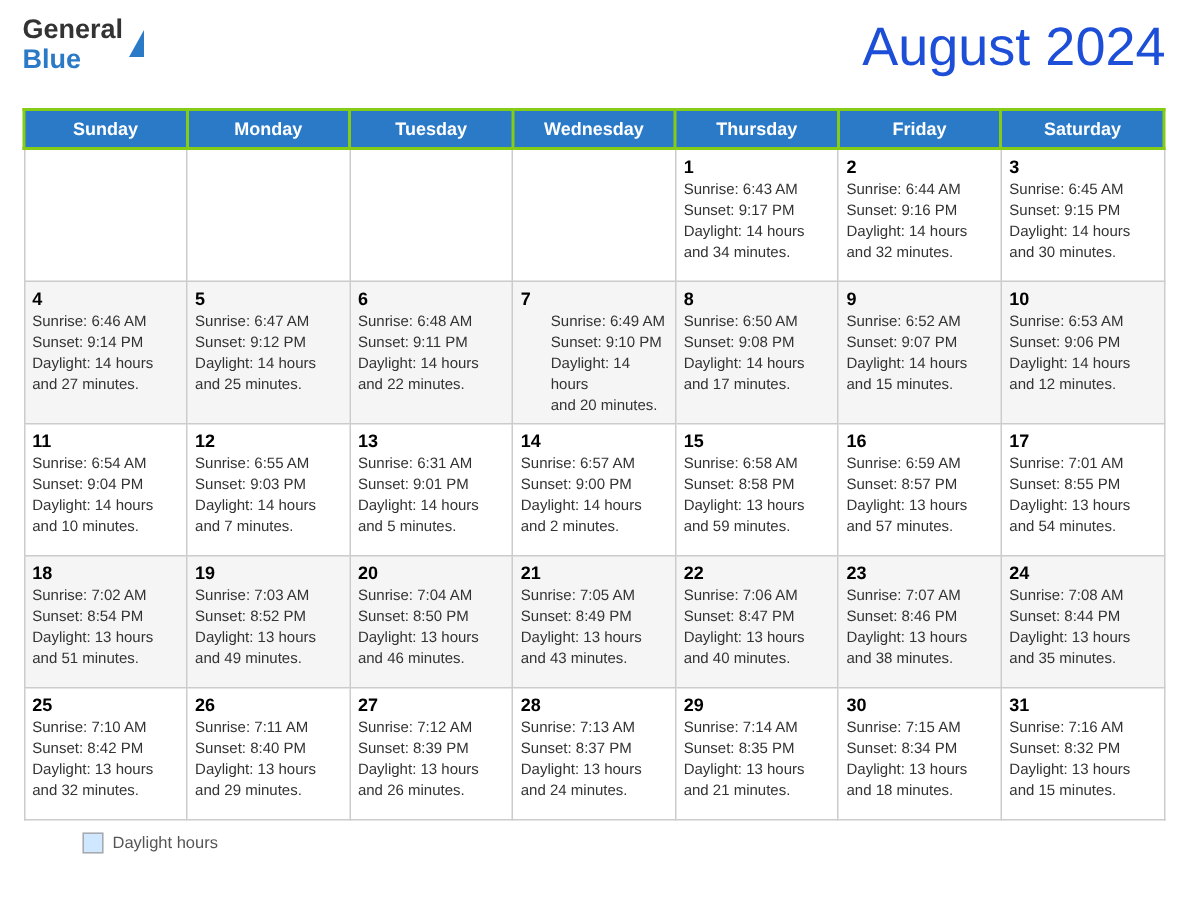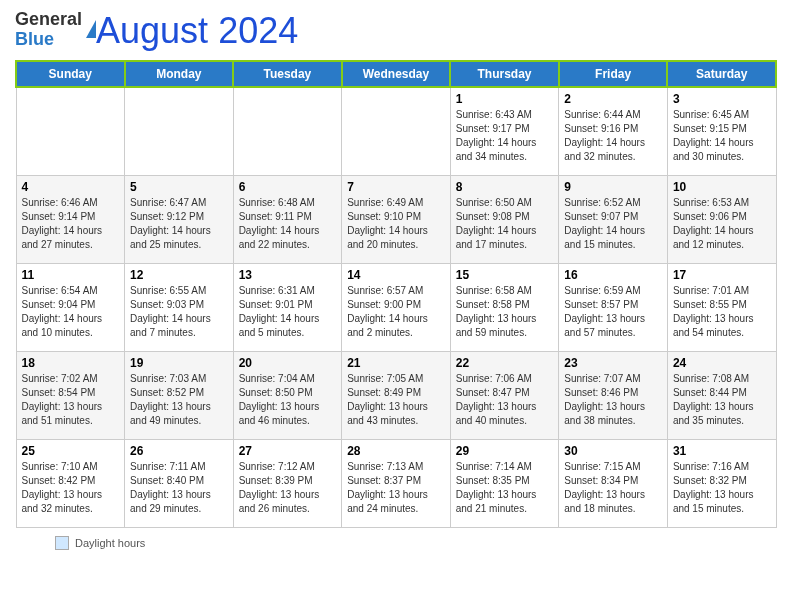--- a/index.html
+++ b/index.html
@@ -5,23 +5,23 @@
     * { box-sizing: border-box; margin: 0; padding: 0; }
     body {
       font-family: Arial, sans-serif;
       background: #fff;
       width: 792px;
       min-height: 612px;
       padding: 10px 15px;
     }
     .header {
       display: flex;
-      justify-content: flex-start;
+      justify-content: space-between;
       align-items: flex-start;
-      margin-bottom: 8px;
+      margin-bottom: 20px;
     }
     .logo {
       display: flex;
       align-items: center;
       gap: 2px;
     }
     .logo-text {
       display: flex;
       flex-direction: column;
       line-height: 1.1;
@@ -185,21 +185,21 @@
         </td>
         <td>
           <span class="day-num">6</span>
           <div class="day-info" style="white-space: pre-line;">Sunrise: 6:48 AM
 Sunset: 9:11 PM
 Daylight: 14 hours
 and 22 minutes.</div>
         </td>
         <td>
           <span class="day-num">7</span>
-          <div class="day-info" style="white-space: pre-line;">Sunrise: 6:49 AM
+          <div class="day-info" style="white-space: pre-line; margin-left: 20px;">Sunrise: 6:49 AM
 Sunset: 9:10 PM
 Daylight: 14 hours
 and 20 minutes.</div>
         </td>
         <td>
           <span class="day-num">8</span>
           <div class="day-info" style="white-space: pre-line;">Sunrise: 6:50 AM
 Sunset: 9:08 PM
 Daylight: 14 hours
 and 17 minutes.</div>

